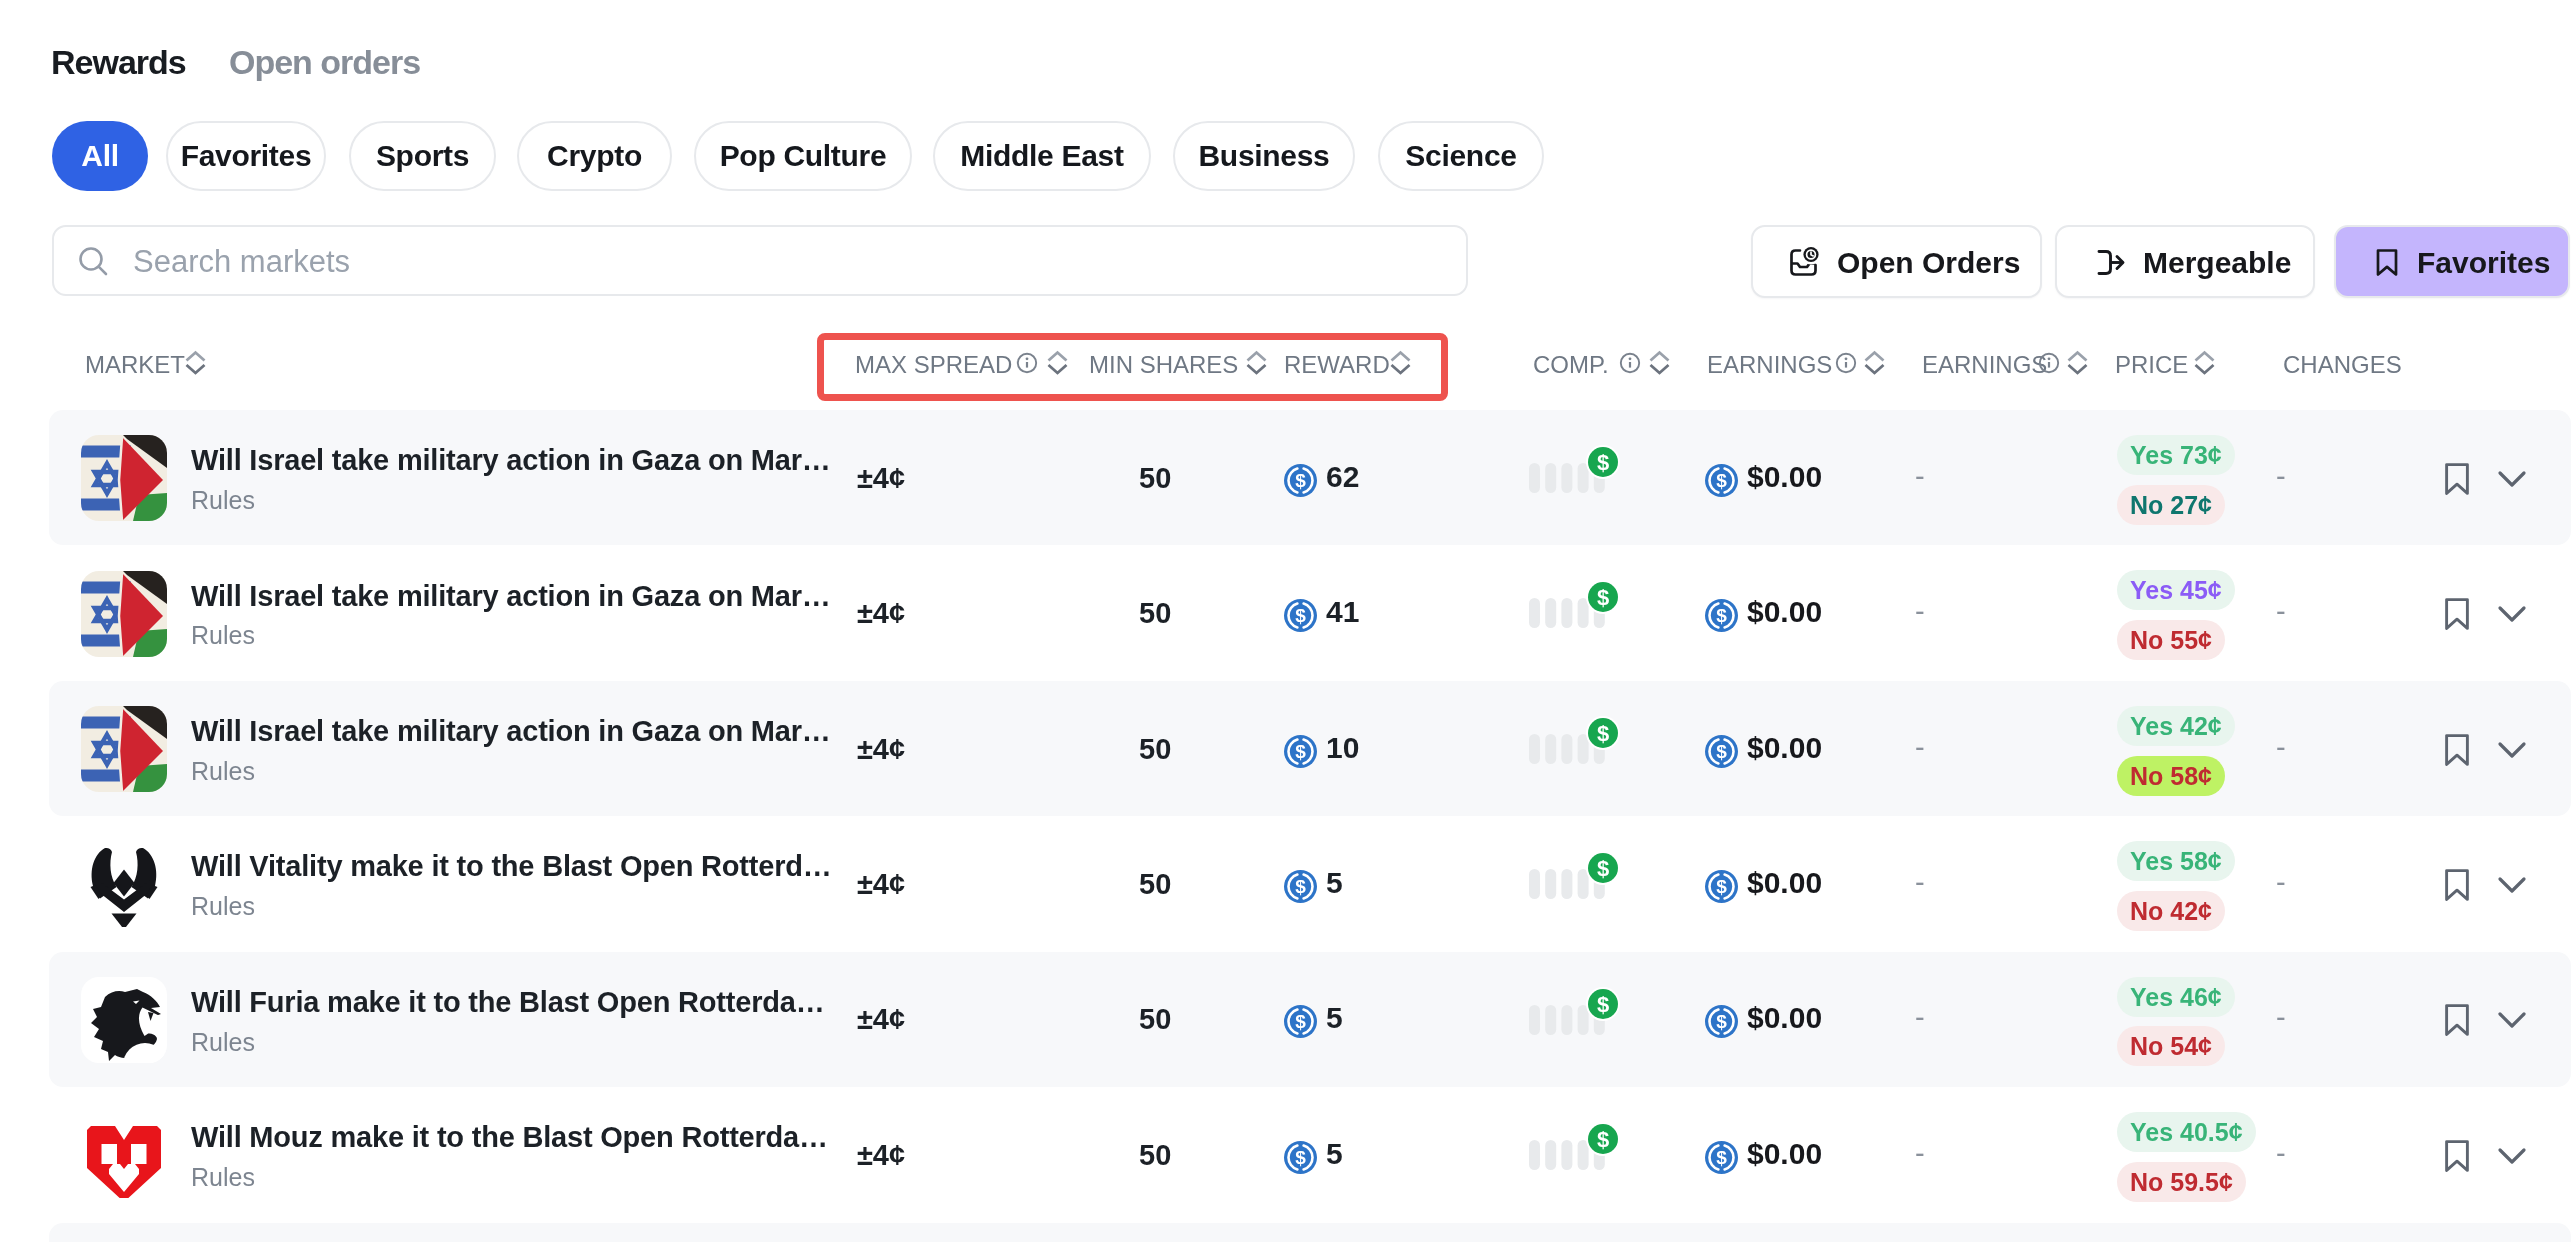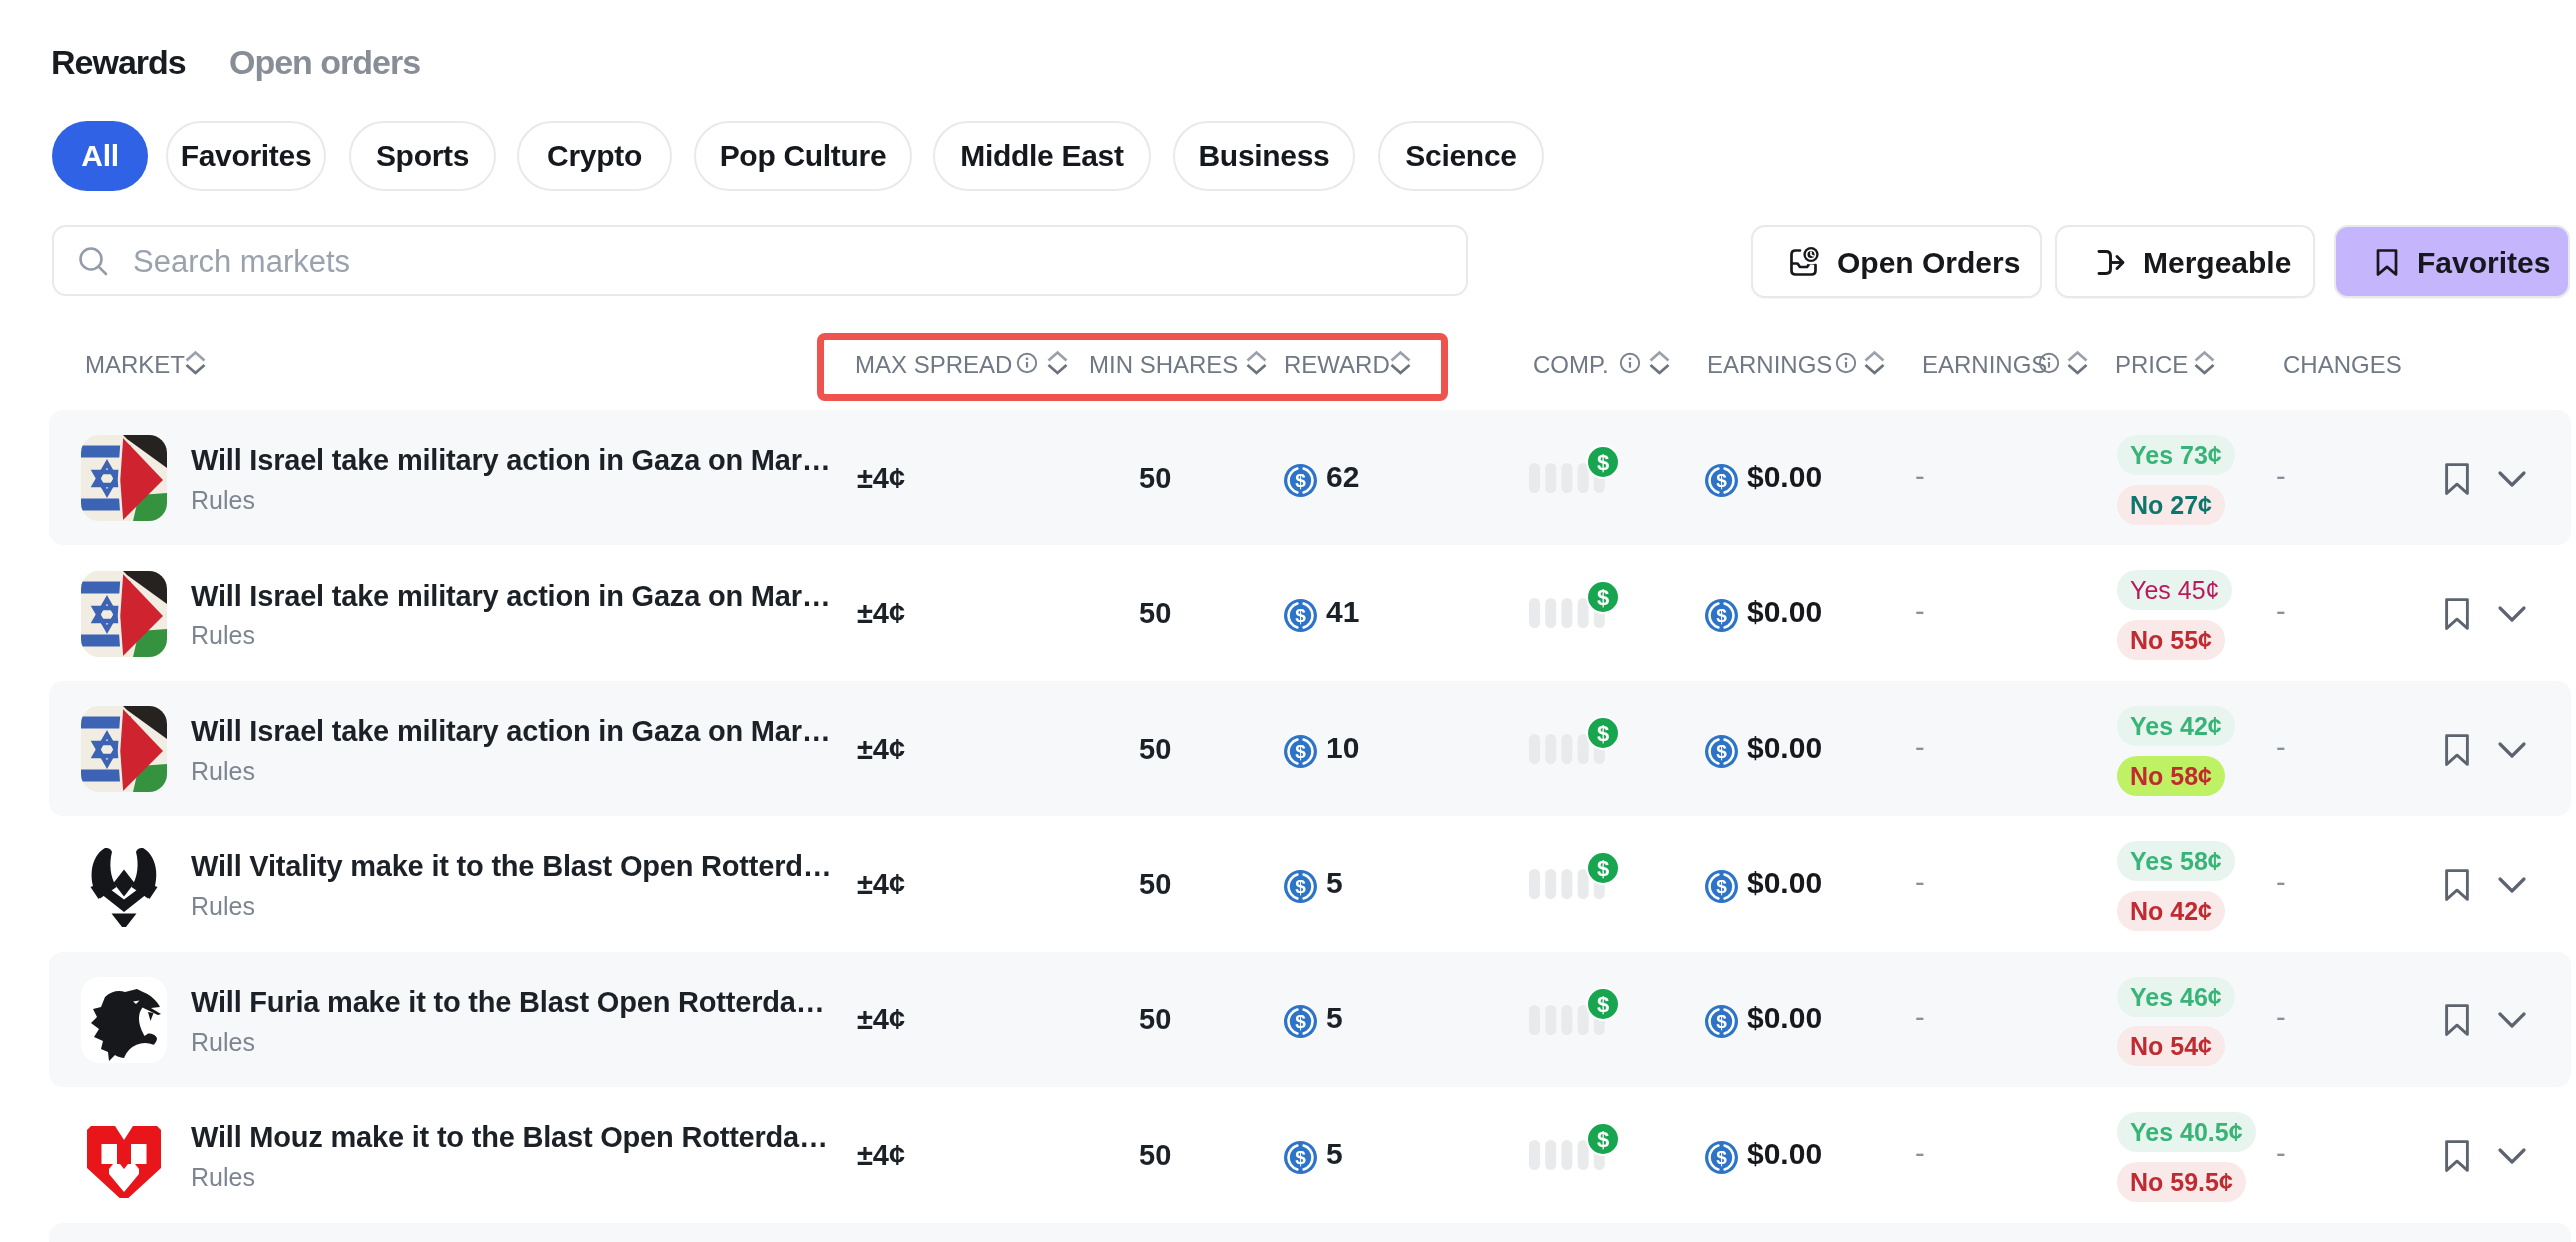--- a/index.html
+++ b/index.html
@@ -208,21 +208,21 @@
 <text x="19" y="26.5" font-family="Liberation Sans, sans-serif" font-size="22" font-weight="bold" fill="#fff" text-anchor="middle">$</text>
 </svg>
 <svg style="position:absolute;left:1705px;top:599px" width="33" height="33" viewBox="0 0 33 33">
 <circle cx="16.5" cy="16.5" r="16.5" fill="#2d74c8"></circle>
 <path d="M13.4 4.6 A12.4 12.4 0 0 0 13.4 28.4" fill="none" stroke="#fff" stroke-width="2.6" stroke-linecap="round"></path>
 <path d="M19.6 4.6 A12.4 12.4 0 0 1 19.6 28.4" fill="none" stroke="#fff" stroke-width="2.6" stroke-linecap="round"></path>
 <text x="16.5" y="23.2" font-family="Liberation Sans, sans-serif" font-size="19" font-weight="bold" fill="#fff" text-anchor="middle">$</text>
 </svg>
 <div class="abs" style="left:1747px;top:595px;font-size:30px;font-weight:600;color:#17181c">$0.00</div>
 <div class="abs" style="left:1915px;top:595px;font-size:29px;color:#8a919b">-</div>
-<div class="abs" style="left:2117px;top:570px;height:40px;border-radius:20px;background:#e8f5ee;color:#be185d;font-size:25px;font-weight:400;display:flex;align-items:center;padding:14px 13px">Yes 45¢</div>
+<div class="abs" style="left:2117px;top:570px;height:40px;border-radius:20px;background:#e8f5ee;color:#8b5cf6;font-size:25px;font-weight:700;display:flex;align-items:center;padding:14px 13px">Yes 45¢</div>
 <div class="abs" style="left:2117px;top:620px;height:40px;border-radius:20px;background:#f9e9e9;color:#bf2b31;font-size:25px;font-weight:600;display:flex;align-items:center;padding:0 13px">No 55¢</div>
 <div class="abs" style="left:2276px;top:595px;font-size:29px;color:#8a919b">-</div>
 <svg style="position:absolute;left:2442px;top:596px" width="30" height="36" viewBox="0 0 26 31">
 <path d="M4 3 h18 v25 l-9 -8 -9 8 z" fill="none" stroke="#5d646f" stroke-width="2.5" stroke-linejoin="round"></path>
 </svg>
 <svg style="position:absolute;left:2496px;top:597px" width="32" height="32" viewBox="0 0 32 32">
 <polyline points="4,11 16,23 28,11" fill="none" stroke="#5d646f" stroke-width="3.2" stroke-linecap="round" stroke-linejoin="round"></polyline>
 </svg>
 <div class="abs" style="left:49px;top:681px;width:2522px;height:135px;background:#f7f8fa;border-radius:14px"></div>
 <div class="abs" style="left:81px;top:706px;width:86px;height:86px">

